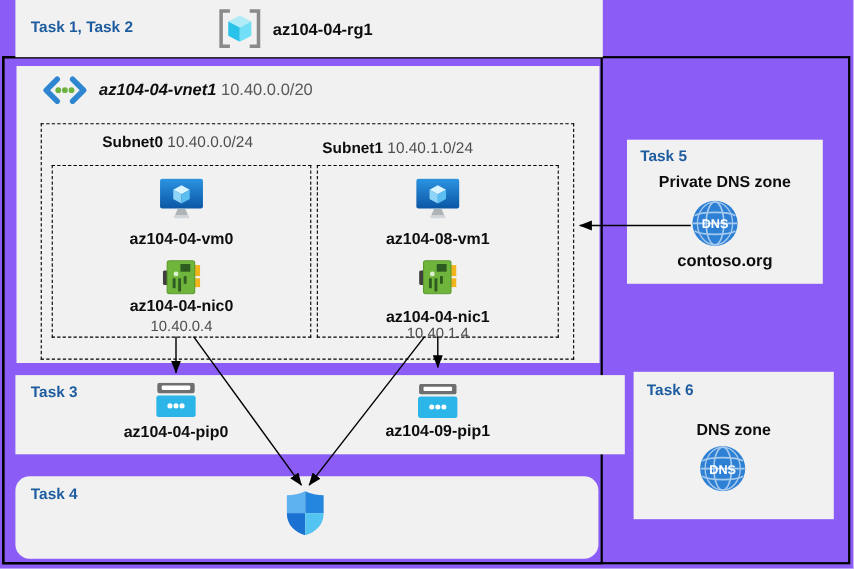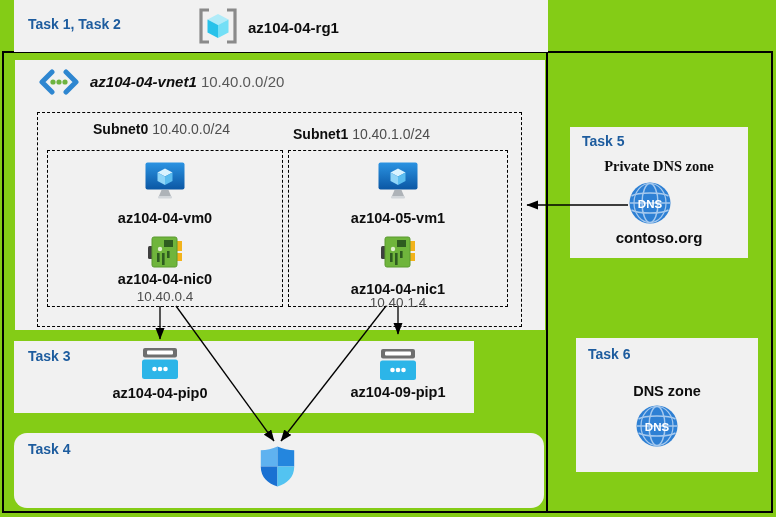--- a/index.html
+++ b/index.html
@@ -1,16 +1,16 @@
 <!DOCTYPE html>
 <html><head>
 <meta charset="utf-8">
 <style>
   html,body{margin:0;padding:0;background:#ffffff;}
-  .canvas{position:relative;width:776px;height:517px;background:#84cc16;overflow:hidden;
+  .canvas{position:relative;width:776px;height:517px;background:#8b5cf6;overflow:hidden;
           font-family:"Liberation Sans","DejaVu Sans",sans-serif;color:#111;}
   .panel{position:absolute;background:#f1f1f1;}
   .box{position:absolute;box-sizing:border-box;}
   .outer-border{border:2px solid #000;}
   .dashed{border:1px dashed #000;}
   .abs{position:absolute;}
   .task-lbl{position:absolute;font-weight:bold;font-size:14px;color:#1d5c9e;white-space:nowrap;}
   .name-lbl{font-weight:bold;font-size:14.5px;color:#0d0d0d;white-space:nowrap;}
   .muted{font-weight:normal;color:#595959;}
   .ip{font-weight:normal;font-size:13.5px;color:#4d4d4d;}
@@ -103,37 +103,37 @@
     </div>
     <div class="box dashed" style="left:273px;top:90px;width:220px;height:157px;"></div>
     <svg class="abs" style="left:363px;top:102px;" width="40" height="38" viewBox="0 0 40 38">
       <rect x="0.5" y="0.5" width="39" height="27" rx="2" fill="url(#gvm)"></rect>
       <polygon points="20,6.5 27.5,10.5 20,14.5 12.5,10.5" fill="#d9f3ff"></polygon>
       <polygon points="12.5,10.5 20,14.5 20,23 12.5,19" fill="#8fd5f8"></polygon>
       <polygon points="20,14.5 27.5,10.5 27.5,19 20,23" fill="#5bbdf0"></polygon>
       <polygon points="16.5,28 23.5,28 26,34 14,34" fill="#aeb3b8"></polygon>
       <rect x="13" y="34" width="14" height="2.5" rx="1" fill="#d2d6da"></rect>
     </svg>
-    <div class="abs name-lbl center" style="left:283px;top:150px;width:200px;">az104-05-vm1</div>
+    <div class="abs name-lbl center" style="left:283px;top:150px;width:200px;">az104-08-vm1</div>
     <svg class="abs" style="left:366px;top:176px;" width="34" height="32" viewBox="0 0 34 32">
       <rect x="0" y="10" width="5" height="13" rx="1.5" fill="#3f3f3f"></rect>
       <rect x="28" y="5" width="6" height="10" fill="#f2b31c"></rect>
       <rect x="28" y="17" width="6" height="8" fill="#f2b31c"></rect>
       <rect x="4" y="1" width="25" height="30" rx="2" fill="#6fb53c" stroke="#5a9a2f"></rect>
       <rect x="16" y="4" width="9" height="7" fill="#2e5c20"></rect>
       <circle cx="12" cy="13" r="2.2" fill="#dff0cf"></circle>
       <rect x="9" y="17" width="2.6" height="9" fill="#2e5c20"></rect>
       <rect x="14" y="17" width="2.6" height="12" fill="#2e5c20"></rect>
       <rect x="19" y="15" width="2.6" height="7" fill="#2e5c20"></rect>
     </svg>
     <div class="abs name-lbl center" style="left:283px;top:221px;width:200px;">az104-04-nic1</div>
     <div class="abs ip center" style="left:283px;top:235px;width:200px;">10.40.1.4</div>
   </div>
 
-  <div class="panel" style="left:14px;top:341px;width:460px;height:72px;">
+  <div class="panel" style="left:14px;top:341px;width:554px;height:72px;">
     <div class="task-lbl" style="left:14px;top:7px;">Task 3</div>
     <svg class="abs" style="left:128px;top:7px;" width="36" height="31" viewBox="0 0 36 31">
       <rect x="1" y="0" width="34" height="9.5" rx="2" fill="#6e6e6e"></rect>
       <rect x="5" y="2.5" width="26" height="4" rx="1" fill="#ffffff"></rect>
       <rect x="0" y="11.5" width="36" height="19.5" rx="2.5" fill="#2cb5e8"></rect>
       <circle cx="12.5" cy="21" r="2.3" fill="#fff"></circle>
         <circle cx="18" cy="21" r="2.3" fill="#fff"></circle>
         <circle cx="23.5" cy="21" r="2.3" fill="#fff"></circle>
     </svg>
     <div class="abs name-lbl center" style="left:71px;top:44px;width:150px;">az104-04-pip0</div>
@@ -155,21 +155,21 @@
         <rect x="0" y="0" width="17.5" height="20.5" fill="#5fb2f0"></rect>
         <rect x="17.5" y="0" width="17.5" height="20.5" fill="#2486de"></rect>
         <rect x="0" y="20.5" width="17.5" height="21" fill="#1a71d2"></rect>
         <rect x="17.5" y="20.5" width="17.5" height="21" fill="#53c3f1"></rect>
       </g>
     </svg>
   </div>
 
   <div class="panel" style="left:570px;top:127px;width:178px;height:131px;">
     <div class="task-lbl" style="left:12px;top:6px;">Task 5</div>
-    <div class="abs title-lbl center" style="left:0;top:31px;width:178px;font-family:Liberation Serif, serif;">Private DNS zone</div>
+    <div class="abs title-lbl center" style="left:0;top:31px;width:178px;">Private DNS zone</div>
     <svg class="abs" style="left:59px;top:55px;" width="42" height="42" viewBox="0 0 42 42">
       <circle cx="21" cy="21" r="20.5" fill="#2e80d4"></circle>
       <ellipse cx="21" cy="21" rx="8" ry="19.5" fill="none" stroke="#a6c9ee" stroke-width="1.5"></ellipse>
       <ellipse cx="21" cy="21" rx="16" ry="19.5" fill="none" stroke="#a6c9ee" stroke-width="1.2"></ellipse>
       <path d="M2.5,14 C9,10 33,10 39.5,14" fill="none" stroke="#a6c9ee" stroke-width="1.5"></path>
       <path d="M1,21 H41" fill="none" stroke="#a6c9ee" stroke-width="1.5"></path>
       <path d="M2.5,28 C9,32 33,32 39.5,28" fill="none" stroke="#a6c9ee" stroke-width="1.5"></path>
       <text x="21" y="25.5" font-size="11.5" font-weight="bold" fill="#ffffff" text-anchor="middle" font-family="Liberation Sans, sans-serif">DNS</text>
     </svg>
     <div class="abs title-lbl center" style="left:0;top:102px;width:178px;font-size:15px;">contoso.org</div>

